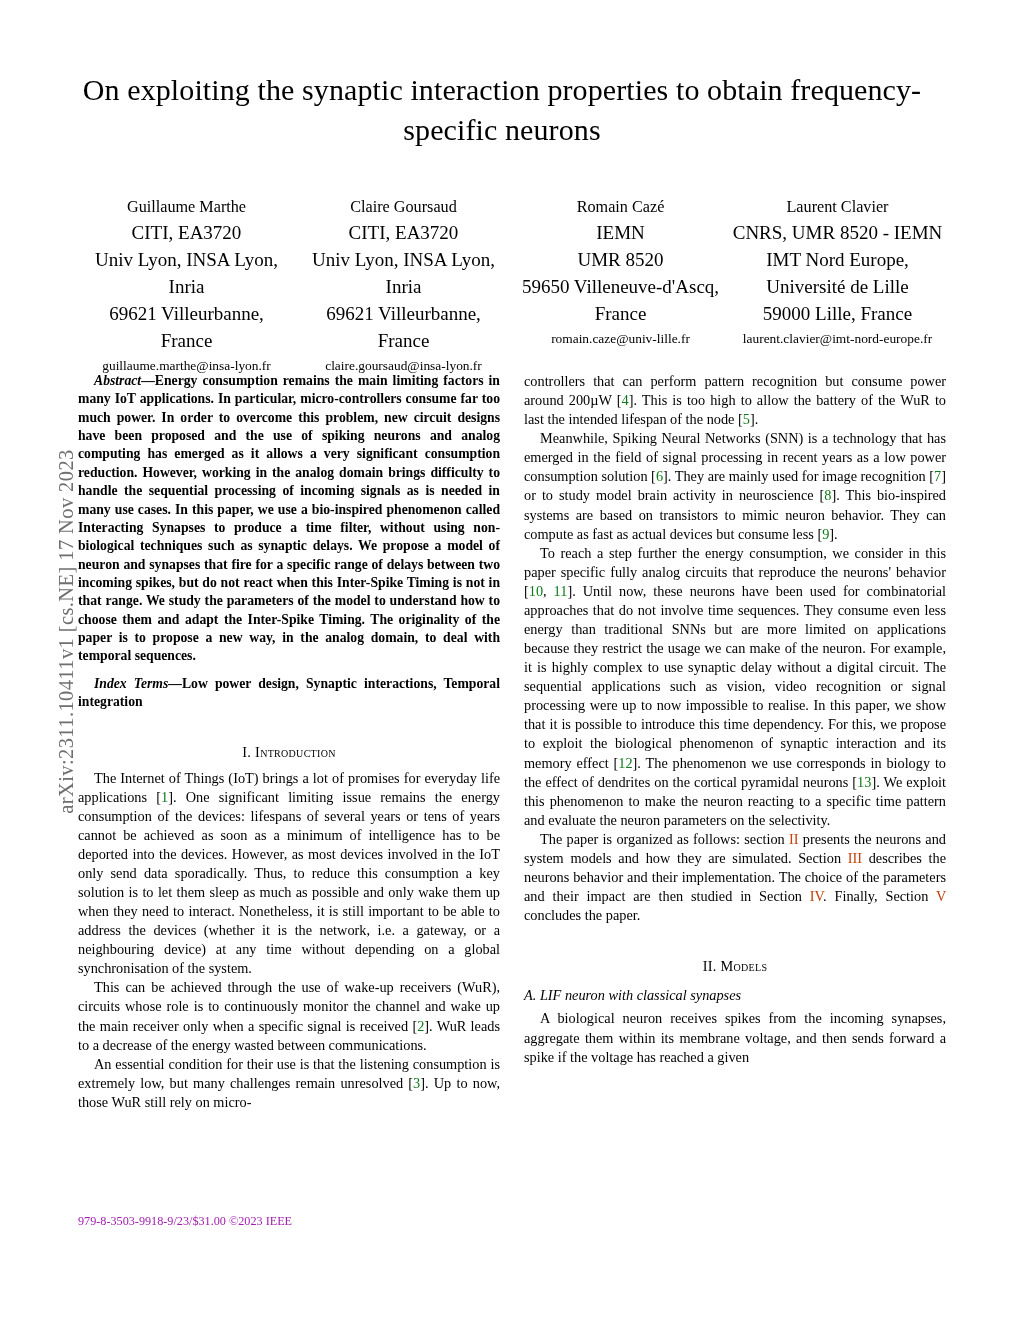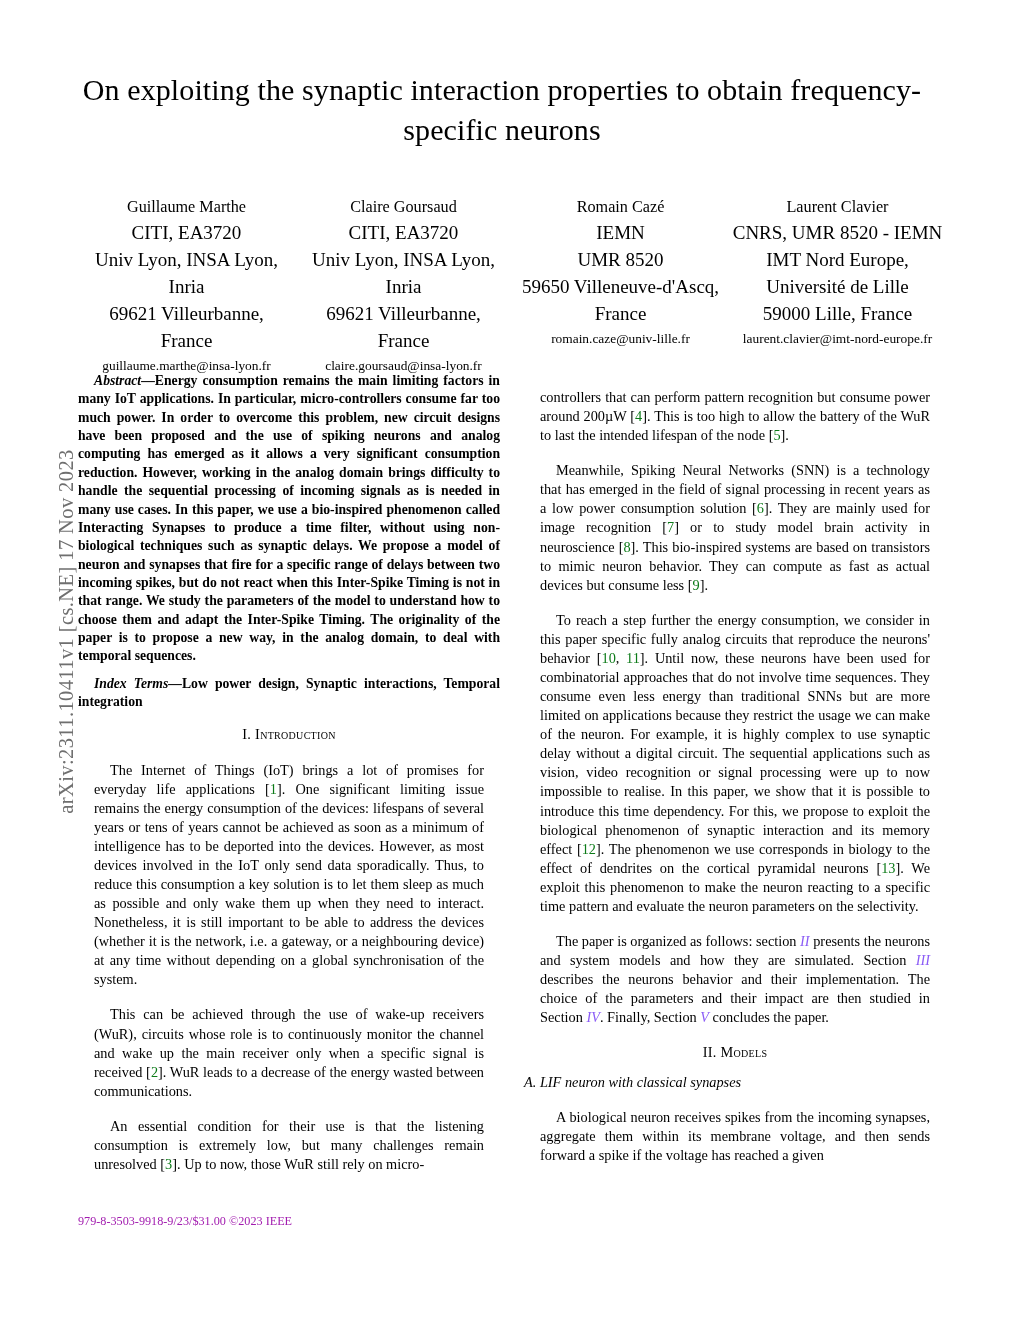--- a/index.html
+++ b/index.html
@@ -93,21 +93,21 @@
     display: flex;
     gap: 24px;
   }
   .col {
     width: 422px;
     font-size: 14.3px;
     line-height: 1.335;
     text-align: justify;
   }
   .col p {
-    margin: 16px;
+    margin: 0;
     text-indent: 16px;
   }
   .col p.noindent {
     text-indent: 0;
   }
   .abstract {
     font-weight: bold;
     text-align: justify;
     font-size: 13.7px;
     line-height: 1.34;
@@ -125,36 +125,35 @@
     text-indent: 16px;
     margin-top: 9px;
   }
   .indexterms .lead {
     font-style: italic;
     font-weight: bold;
   }
   .section-head {
     text-align: center;
     font-size: 14.3px;
-    margin: 14px 0 6px 0;
+    margin: 32px 0 6px 0;
     font-variant: small-caps;
     letter-spacing: 0.3px;
   }
   .subsection-head {
     font-style: italic;
     font-size: 14.3px;
     margin: 10px 0 4px 0;
     text-align: left;
   }
   .cite {
     color: #0b7a17;
   }
   .ref-link {
-    color: #8b5cf6;
-    font-style: italic;
+    color: #c2410c;
   }
 
   .footer-note {
     position: absolute;
     left: 78px;
     top: 1214px;
     font-size: 12.2px;
     color: #a21caf;
   }
 </style>

